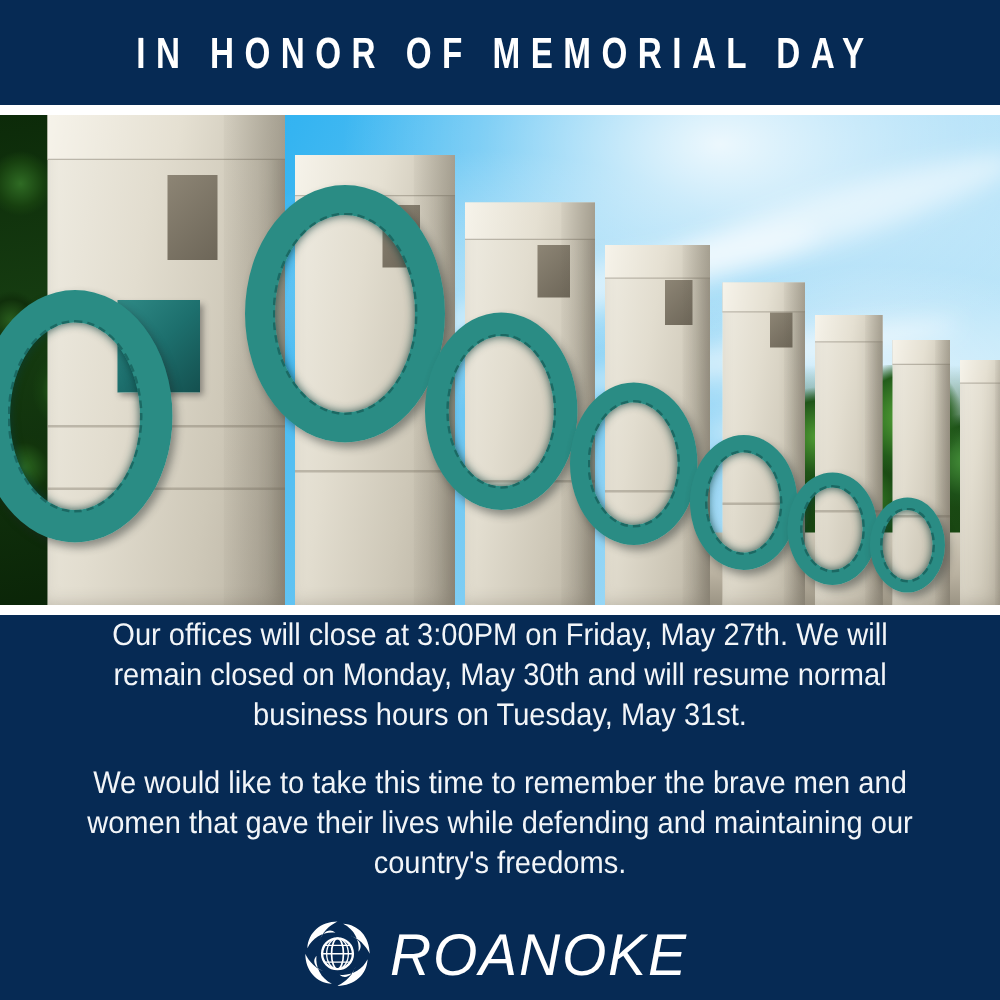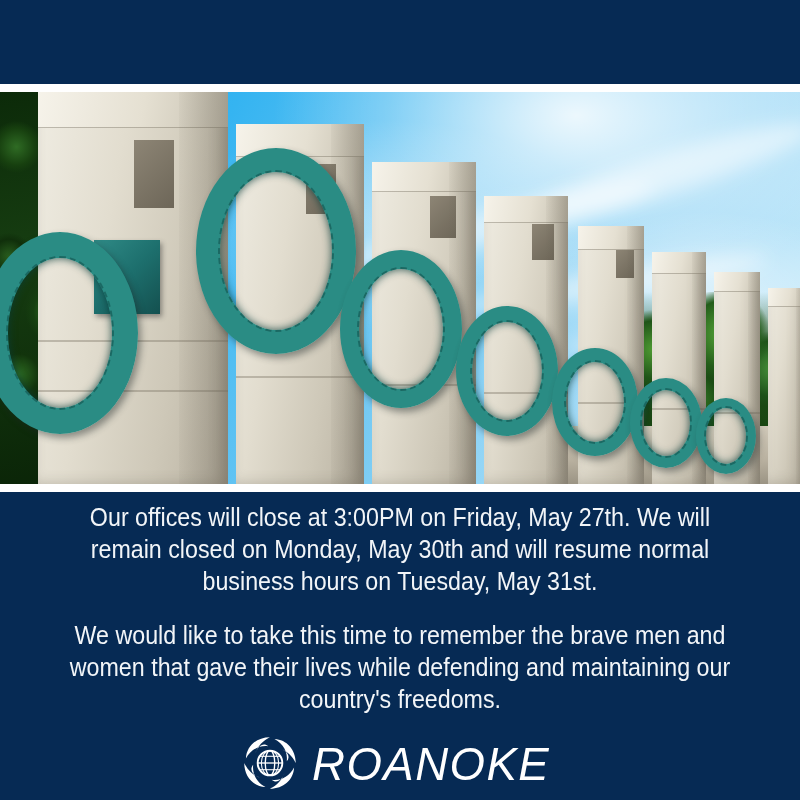--- a/index.html
+++ b/index.html
@@ -187,21 +187,20 @@
   
   .body-section {
     position: absolute;
     left: 0;
     top: 492px;
     width: 800px;
     height: 232px;
     display: flex;
     flex-direction: column;
     align-items: center;
-    justify-content: center;
     gap: 22px;
   }
   .body-par {
     color: #f2f5f8;
     font-family: "Liberation Sans Narrow", "Liberation Sans", sans-serif;
     font-size: 25px;
     font-weight: 400;
     line-height: 1.28;
     text-align: center;
     width: 730px;
@@ -237,20 +236,23 @@
     transform: scaleX(0.97);
     transform-origin: left center;
     white-space: nowrap;
   }
 </style>
 </head>
 <body>
 
 <div id="poster">
 
+  <div class="header-band">
+    <div class="header-title">IN HONOR OF MEMORIAL DAY</div>
+  </div>
 
   <div class="gap-top"></div>
 
   <div class="photo">
     <div class="sky"></div>
     <div class="cloud-streak cs1"></div>
     <div class="cloud-streak cs2"></div>
     <div class="cloud-streak cs3"></div>
     <div class="cloud-streak cs4"></div>
 

